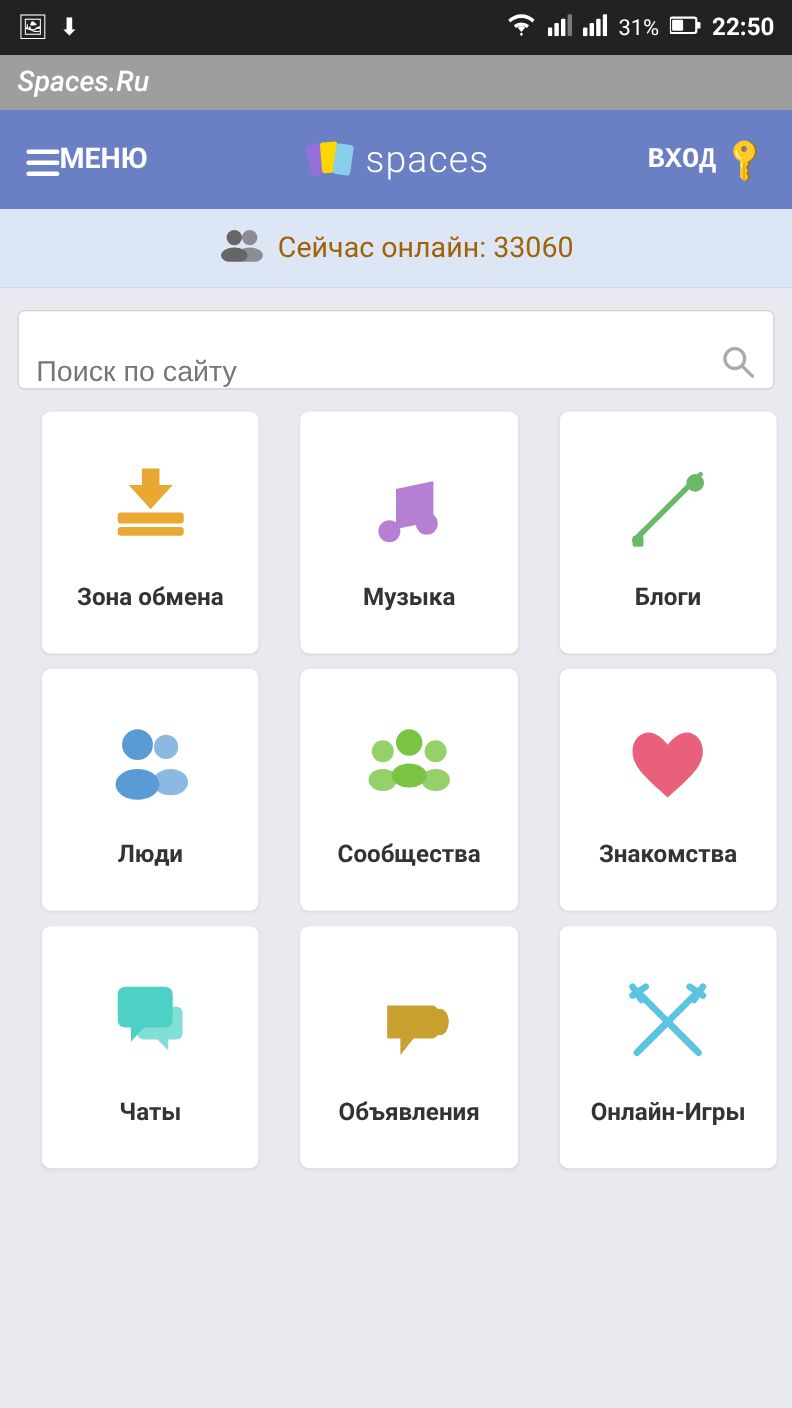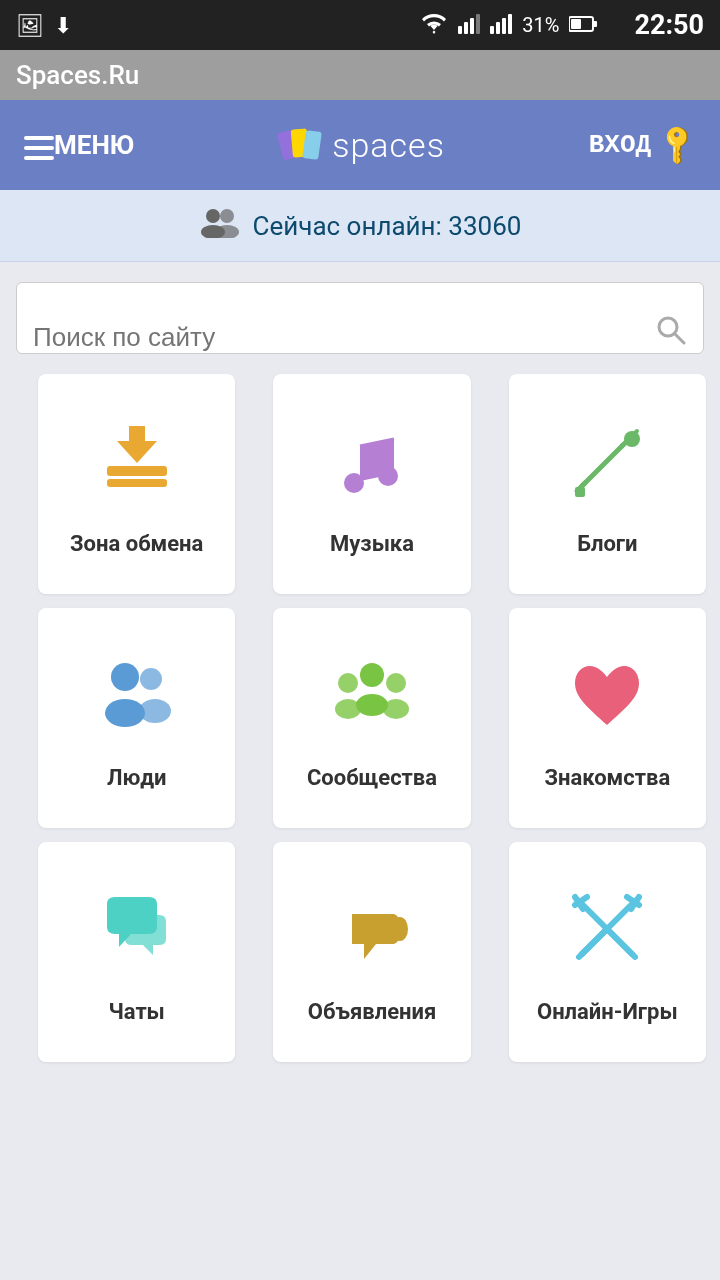--- a/index.html
+++ b/index.html
@@ -33,38 +33,38 @@
       font-size: 22px;
     }
     .status-right {
       display: flex;
       align-items: center;
       gap: 10px;
       color: white;
       font-size: 22px;
     }
     .status-time {
-      font-size: 27px;
+      font-size: 22px;
       font-weight: bold;
       color: white;
-      margin-left: 27px;
     }
     .status-battery {
       font-size: 20px;
       color: white;
       text-align: right;
     }
 
     
     .title-bar {
       background: #9e9e9e;
       height: 50px;
       display: flex;
       align-items: center;
       padding: 0 16px;
+      font-style: italic;
     }
     .title-bar-text {
       color: white;
       font-size: 26px;
       font-weight: 500;
     }
 
     
     .navbar {
       background: #6b7fc4;
@@ -134,21 +134,21 @@
       justify-content: center;
       gap: 14px;
       border-bottom: 1px solid #c8d4e8;
     }
     .online-icon {
       font-size: 32px;
       color: #555;
     }
     .online-text {
       font-size: 26px;
-      color: #0c4a6e;
+      color: #a16207;
     }
 
     
     .search-section {
       padding: 20px 16px;
       background: #e8eaf0;
     }
     .search-input-wrapper {
       background: white;
       border: 1.5px solid #ccc;

